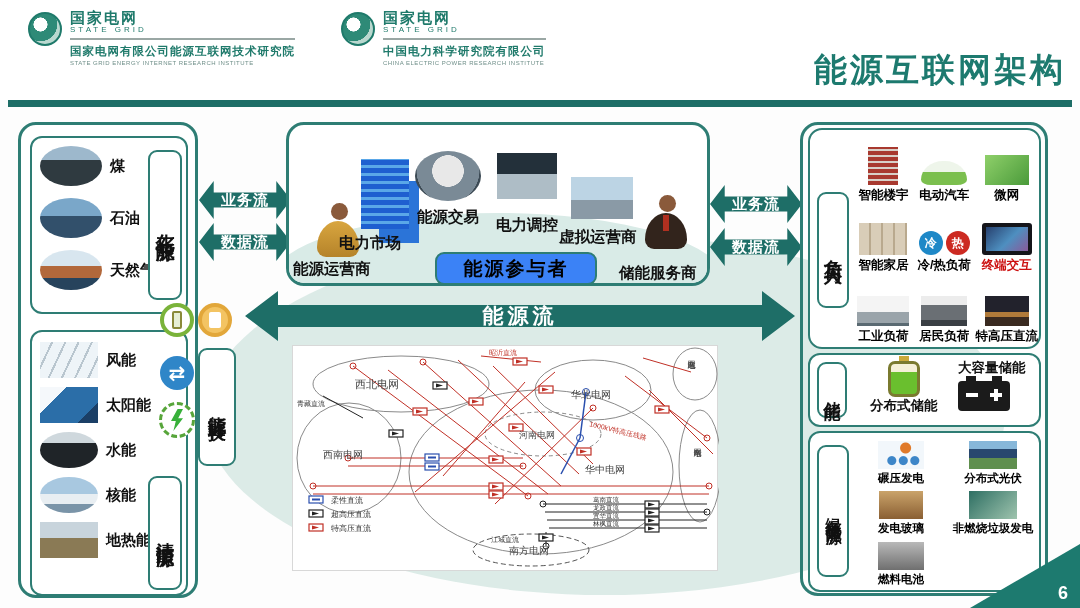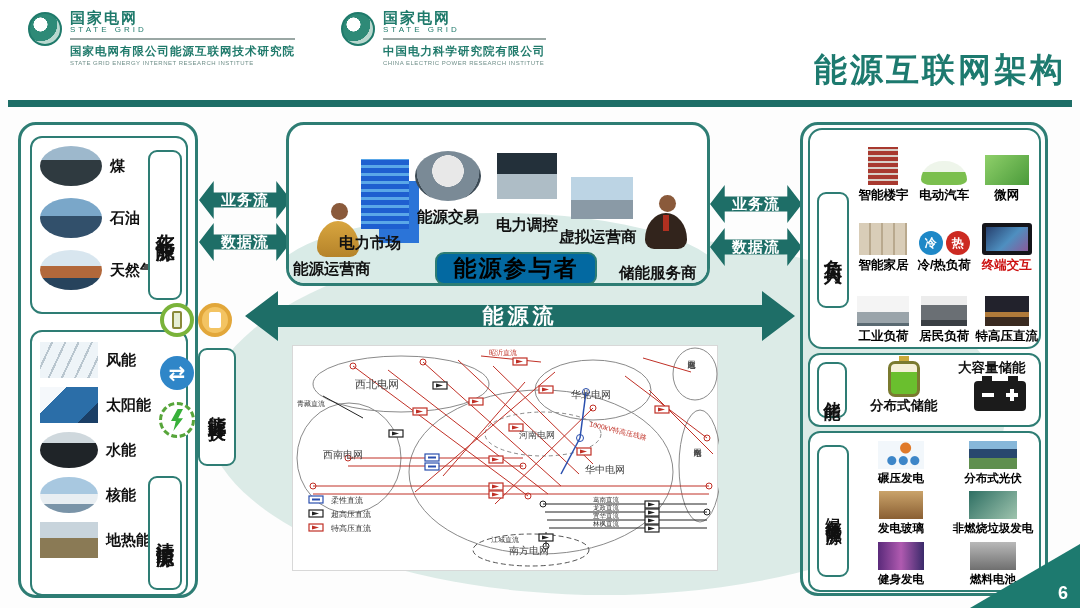--- a/index.html
+++ b/index.html
@@ -76,21 +76,21 @@
   .person .torso { width:42px; height:36px; border-radius:55% 55% 10px 10px / 80% 80% 10px 10px; position:relative; }
   .person.vest .torso { background:linear-gradient(180deg,#d9a63f,#b5832a); }
   .person.suit .torso { background:#32241c; }
   .person.suit .torso::after { content:""; position:absolute; left:18px; top:2px; width:6px; height:16px; background:#b03020; }
   .bldg { position:absolute; width:48px; height:70px; background:repeating-linear-gradient(0deg,#1e5fd0 0 5px,#5aa7e8 5px 8px); box-shadow:14px 18px 0 -4px #2b74d8; }
   .pic { position:absolute; background:#888; }
   .pic.trade { width:66px; height:50px; border-radius:50%; background:radial-gradient(circle at 50% 40%,#e8e8e8 0 35%,#7a8a96 36% 70%,#3c4a54 71%); }
   .pic.ctrl { width:60px; height:46px; background:linear-gradient(180deg,#23303a 0 45%,#aebdc6 45%); }
   .pic.virt { width:62px; height:42px; background:linear-gradient(180deg,#bcd4e4 0 55%,#8a9aa6 55%); }
   .pp-box { position:absolute; left:146px; top:127px; width:162px; height:33px; border:2.5px solid #2e7d74; border-radius:9px;
-            background:#0369a1; display:flex; align-items:center; justify-content:center; font-weight:bold; font-size:23px; letter-spacing:2px; }
+            background:#3b82f6; display:flex; align-items:center; justify-content:center; font-weight:bold; font-size:19px; letter-spacing:2px; }
 
   
   .map-panel { position:absolute; left:292px; top:345px; width:426px; height:226px; background:#fff; border:1px solid #d8d8d8; }
 
   
   .right-outer { left:800px; top:122px; width:248px; height:474px; background:transparent; }
   .load-box { left:808px; top:128px; width:233px; height:221px; border-radius:14px; }
   .grid3 { position:absolute; left:44px; top:5px; width:184px; height:212px; display:grid;
            grid-template-columns:repeat(3,1fr); grid-auto-rows:1fr; column-gap:2px; }
   .cell { display:flex; flex-direction:column; align-items:center; justify-content:flex-end; padding-bottom:2px; }
@@ -453,21 +453,21 @@
       </div>
     </div>
   </div>
 
   <div class="subbox storage-box">
     <div class="vlabel" style="position:absolute; left:7px; top:7px; width:30px; height:56px; font-size:17px;">储能</div>
     <div style="position:absolute; left:60px; top:6px; display:flex; flex-direction:column; align-items:center;">
       <div class="bat-green"></div>
       <div class="st-lbl">分布式储能</div>
     </div>
-    <div style="position:absolute; left:148px; top:4px; display:flex; flex-direction:column; align-items:flex-end; gap:4px;">
+    <div style="position:absolute; left:148px; top:4px; display:flex; flex-direction:column; align-items:flex-start; gap:4px;">
       <div class="st-lbl">大容量储能</div>
       <div class="bat-black">
         <div class="plusv"></div>
           <div class="capL"></div>
           <div class="capR"></div>
       </div>
     </div>
   </div>
 
   <div class="subbox green-box">
@@ -483,24 +483,20 @@
       </div>
       <div class="cell">
         <div class="ic ic-glass"></div>
         <div class="lbl sm">发电玻璃</div>
       </div>
       <div class="cell">
         <div class="ic ic-waste"></div>
         <div class="lbl sm">非燃烧垃圾发电</div>
       </div>
       <div class="cell">
-        <div class="ic ic-gym"></div>
-        <div class="lbl sm">健身发电</div>
-      </div>
-      <div class="cell">
         <div class="ic ic-fuel"></div>
         <div class="lbl sm">燃料电池</div>
       </div>
     </div>
   </div>
 
   <div class="wedge"></div>
   <div class="pagenum">6</div>
 
 </div>

